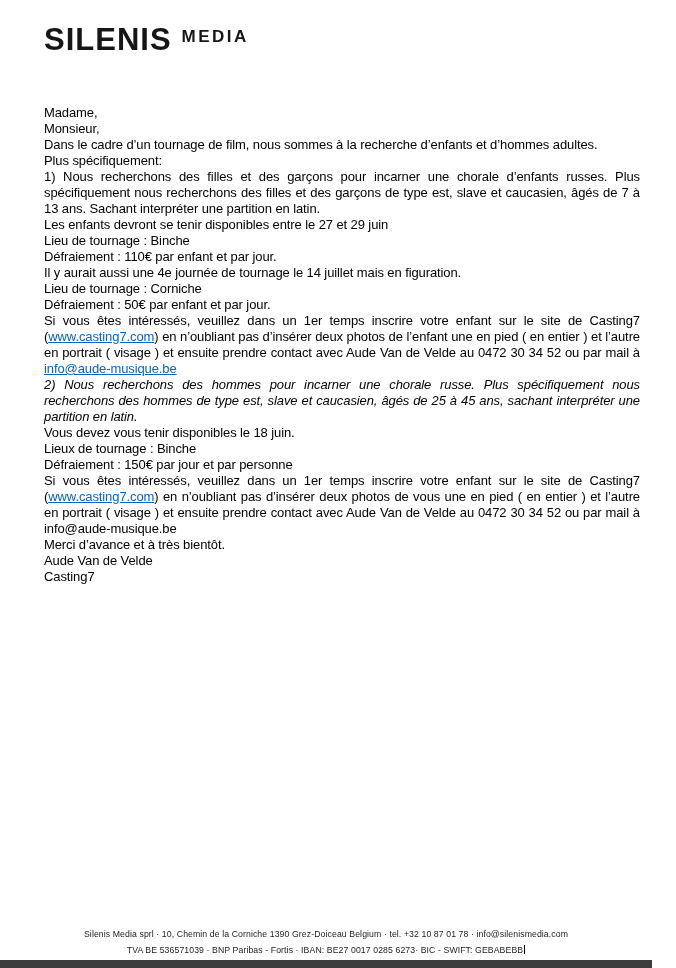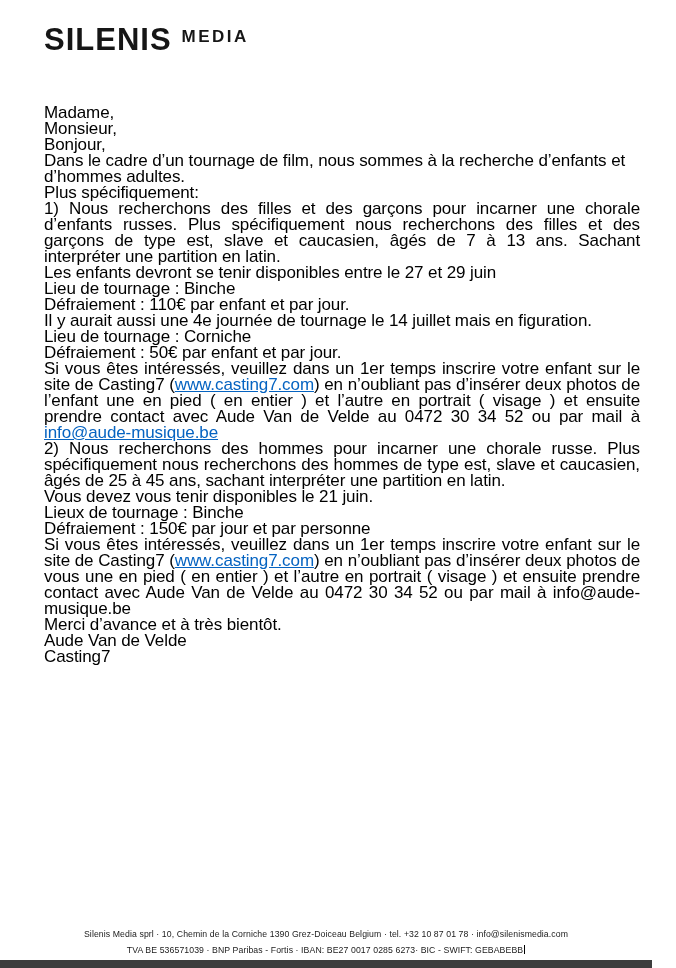--- a/index.html
+++ b/index.html
@@ -34,27 +34,27 @@
     letter-spacing: 2.5px;
     margin-top: 3px;
     color: #161616;
   }
   
   .letter {
     position: absolute;
     top: 105px;
     left: 44px;
     width: 596px;
-    font-size: 17px;
+    font-size: 13px;
     line-height: 16px;
     letter-spacing: -0.1px;
   }
   .letter p, .letter div { margin: 0; }
   .mt  { margin-top: 16px; }
-  .mt-big { margin-top: 26px; }
+  .mt-big { margin-top: 26px; font-style: italic; }
   .mt-sig { margin-top: 24px; }
   .justify { text-align: justify; }
   .indent { margin-left: 34px; }
   .sig { }
   .link {
     color: #0563c1;
     text-decoration: underline;
     cursor: pointer;
     margin-top: 16px;
   }
@@ -97,21 +97,20 @@
     <span class="logo-sub">MEDIA</span>
   </header>
 
   <main class="letter">
 
     <div>
       <div>Madame,</div>
       <div>Monsieur,</div>
     </div>
 
-    <div class="mt">Bonjour,</div>
 
     <div class="mt">
       <div>Dans le cadre d’un tournage de film, nous sommes à la recherche d’enfants et d’hommes adultes.</div>
       <div>Plus spécifiquement:</div>
     </div>
 
     <p class="mt justify">1) Nous recherchons des filles et des garçons pour incarner une chorale d’enfants russes. Plus spécifiquement nous recherchons des filles et des garçons de type est, slave et caucasien, âgés de 7 à 13 ans. Sachant interpréter une partition en latin.</p>
 
     <div class="mt indent">
       <div>Les enfants devront se tenir disponibles entre le 27 et 29 juin</div>
@@ -123,21 +122,21 @@
       <div>Il y aurait aussi une 4e journée de tournage le 14 juillet mais en figuration.</div>
       <div>Lieu de tournage : Corniche</div>
       <div>Défraiement : 50€ par enfant et par jour.</div>
     </div>
 
     <p class="mt justify"><span>Si vous êtes intéressés, veuillez dans un 1er temps inscrire votre enfant sur le site de Casting7 (</span><a class="link">www.casting7.com</a><span>) en n’oubliant pas d’insérer deux photos de l’enfant une en pied ( en entier ) et l’autre en portrait ( visage ) et ensuite prendre contact avec Aude Van de Velde au 0472 30 34 52 ou par mail à </span><a class="link">info@aude-musique.be</a></p>
 
     <p class="mt-big justify">2) Nous recherchons des hommes pour incarner une chorale russe. Plus spécifiquement nous recherchons des hommes de type est, slave et caucasien, âgés de 25 à 45 ans, sachant interpréter une partition en latin.</p>
 
     <div class="mt indent">
-      <div>Vous devez vous tenir disponibles le 21 juin.</div>
+      <div>Vous devez vous tenir disponibles le 18 juin.</div>
       <div>Lieux de tournage : Binche</div>
       <div>Défraiement : 150€ par jour et par personne</div>
     </div>
 
     <p class="mt justify"><span>Si vous êtes intéressés, veuillez dans un 1er temps inscrire votre enfant sur le site de Casting7 (</span><a class="link">www.casting7.com</a><span>) en n’oubliant pas d’insérer deux photos de vous une en pied ( en entier ) et l’autre en portrait ( visage ) et ensuite prendre contact avec Aude Van de Velde au 0472 30 34 52 ou par mail à info@aude-musique.be</span></p>
 
     <p class="mt">Merci d’avance et à très bientôt.</p>
 
     <div class="mt-sig sig">
       <div>Aude Van de Velde</div>

